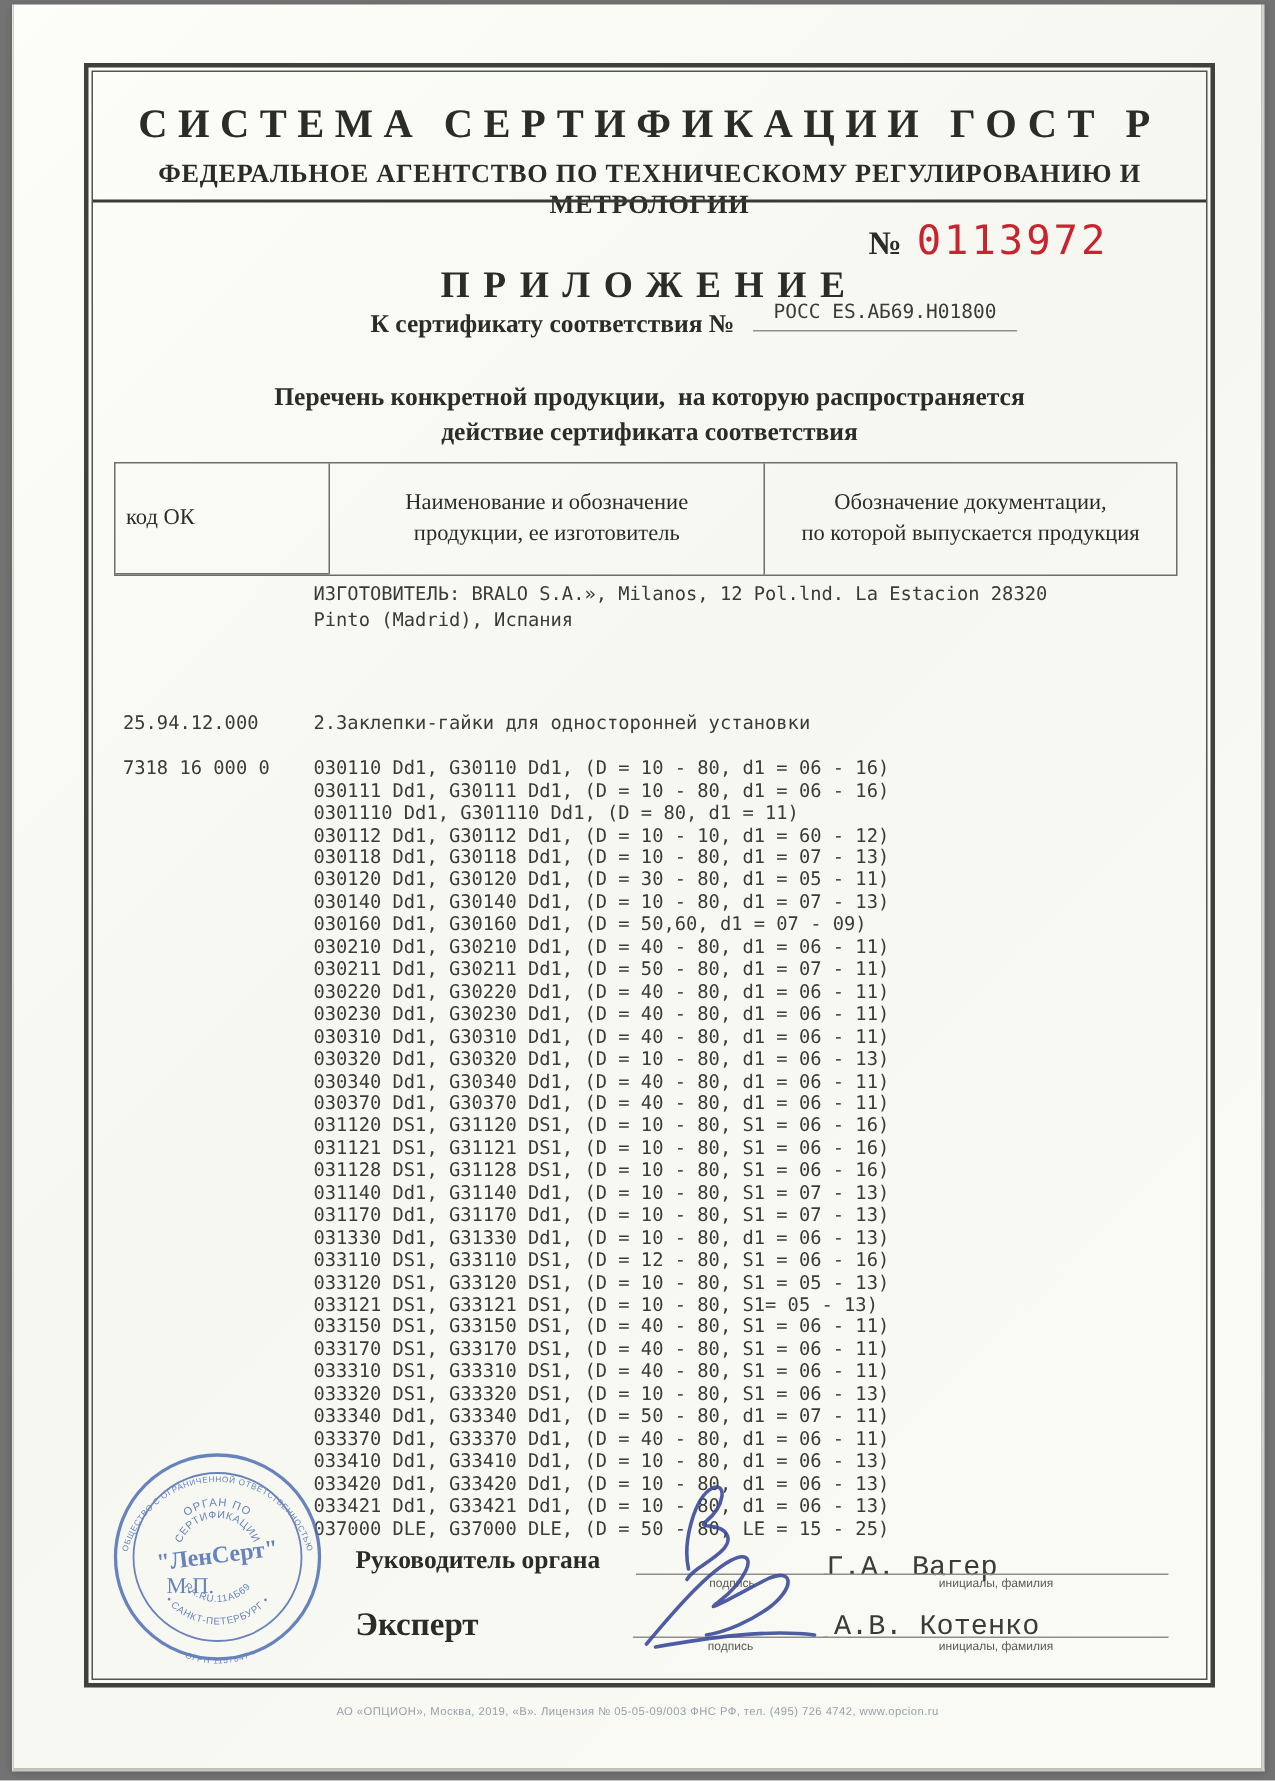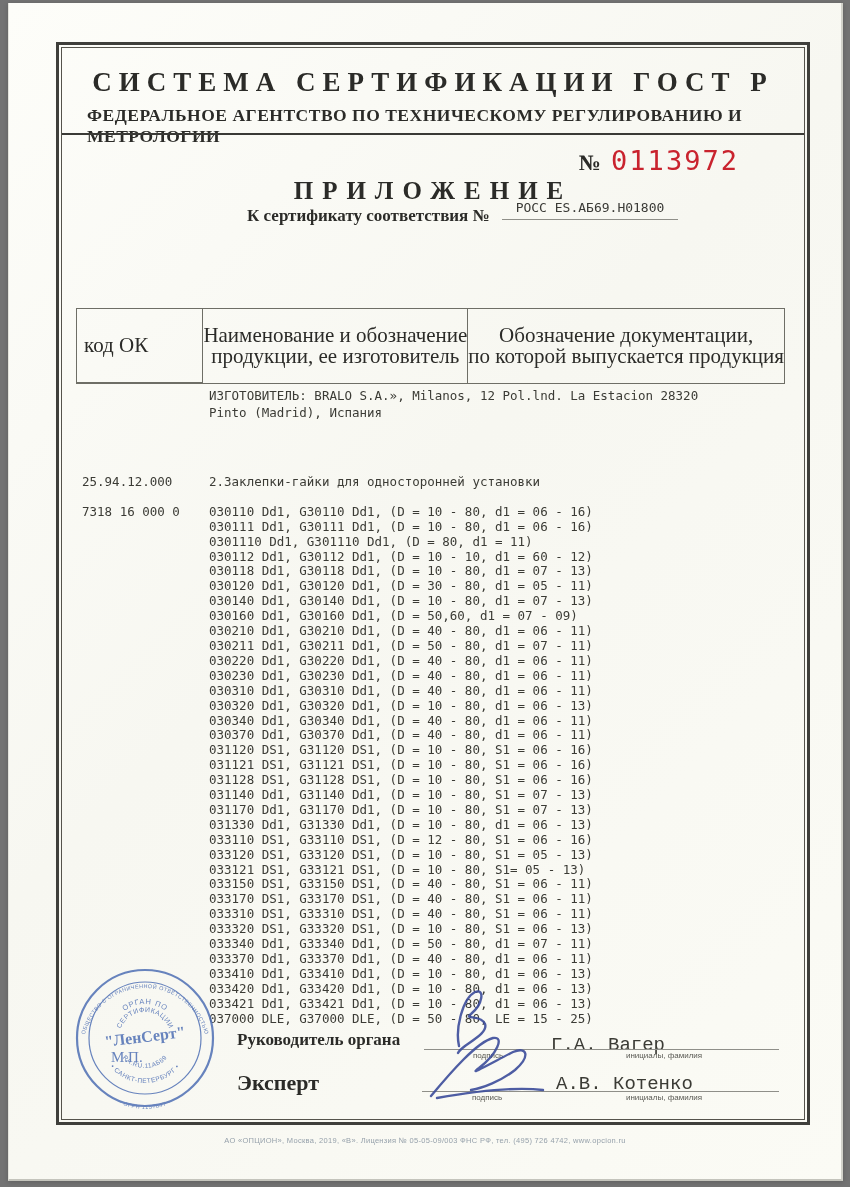--- a/index.html
+++ b/index.html
@@ -6,35 +6,35 @@
   #page{position:relative;width:850px;height:1187px;background:#737373;overflow:hidden;
         font-family:"Liberation Serif",serif;color:#2b2b28;}
   #paper{position:absolute;left:8px;top:3px;width:832px;height:1176px;
          background:linear-gradient(135deg,#fdfdf9 0%,#f7f7f1 45%,#fbfbf5 100%);
          border-left:1px solid #e4e4dc;border-right:2px solid #d2d2ca;border-bottom:2px solid #c4c4bc;
          box-shadow:0 1px 5px rgba(0,0,0,.18);}
   #frame{position:absolute;left:47px;top:39px;width:748px;height:1077px;border:3px solid #3f3f3b;}
   #frame .inner{position:absolute;inset:2px;border:1px solid #55534c;}
   .abs{position:absolute;}
   .title1{left:0;top:22px;width:100%;text-align:center;font-weight:bold;font-size:27px;letter-spacing:7px;}
-  .title2{left:0;top:60px;width:100%;font-weight:bold;font-size:17.5px;letter-spacing:.5px;padding-left:28px;}
+  .title2{left:0;top:60px;width:100%;text-align:center;font-weight:bold;font-size:17.5px;letter-spacing:.5px;}
   .hdr-rule{left:3px;top:88px;width:calc(100% - 6px);height:0;border-top:2px solid #3a3a36;}
   .number-row{left:520px;top:100px;display:flex;align-items:baseline;}
   .no-sign{font-size:22px;font-weight:bold;color:#2b2b28;}
   .no-digits{font-family:"DejaVu Sans Mono",monospace;font-size:27px;font-weight:normal;
              color:#c9232e;letter-spacing:2px;margin-left:10px;}
   .app-title{left:0;top:132px;width:100%;text-align:center;font-weight:bold;font-size:25px;letter-spacing:9px;}
   .cert-line{left:188px;top:161px;display:flex;align-items:baseline;}
   .cert-label{font-weight:bold;font-size:17px;white-space:nowrap;}
   .cert-no{font-family:"DejaVu Sans Mono",monospace;font-size:13px;color:#3a3a36;
            border-bottom:1px solid #8f8f89;padding:0 14px 4px 14px;margin-left:12px;
            position:relative;top:-9px;white-space:nowrap;}
   .list-heading{left:0;top:208px;width:100%;text-align:center;font-weight:bold;font-size:17px;
                 line-height:23px;white-space:pre;}
-  .tbl{left:17px;top:263px;width:707px;height:74px;border:1px solid #6e6e66;display:flex;font-size:21px;}
+  .tbl{left:17px;top:263px;width:707px;height:74px;border:1px solid #6e6e66;display:flex;font-size:15px;}
   .tbl .c1{width:142px;border-right:1px solid #6e6e66;display:flex;flex-direction:column;}
   .tbl .c1 .cell{flex:1;display:flex;align-items:center;padding-left:7px;}
   .tbl .c1 .cell:first-child{border-bottom:1px solid #6e6e66;}
   .tbl .c2{width:289px;border-right:1px solid #6e6e66;display:flex;align-items:center;
            justify-content:center;text-align:center;line-height:21px;}
   .tbl .c3{flex:1;display:flex;align-items:center;justify-content:center;text-align:center;line-height:21px;}
   pre.block{margin:0;font-family:"DejaVu Sans Mono",monospace;color:#3b3b35;white-space:pre;}
   .manufacturer{left:150px;top:343px;font-size:12.5px;line-height:16.5px;}
   .codes-col{left:23px;top:430px;font-size:12.5px;line-height:14.9px;}
   .items-col{left:150px;top:430px;font-size:12.5px;line-height:14.9px;}
@@ -64,20 +64,22 @@
         <span class="no-digits">0113972</span>
       </div>
 
       <div class="abs app-title">ПРИЛОЖЕНИЕ</div>
 
       <div class="abs cert-line">
         <span class="cert-label">К сертификату соответствия №</span>
         <span class="cert-no">РОСС ES.АБ69.Н01800</span>
       </div>
 
+      <div class="abs list-heading">Перечень конкретной продукции,  на которую распространяется
+действие сертификата соответствия</div>
 
       <div class="abs tbl">
         <div class="c1">
           <div class="cell">код ОК</div>
         </div>
         <div class="c2" style="white-space:pre;">Наименование и обозначение
 продукции, ее изготовитель</div>
         <div class="c3" style="white-space:pre;">Обозначение документации,
 по которой выпускается продукция</div>
       </div>

